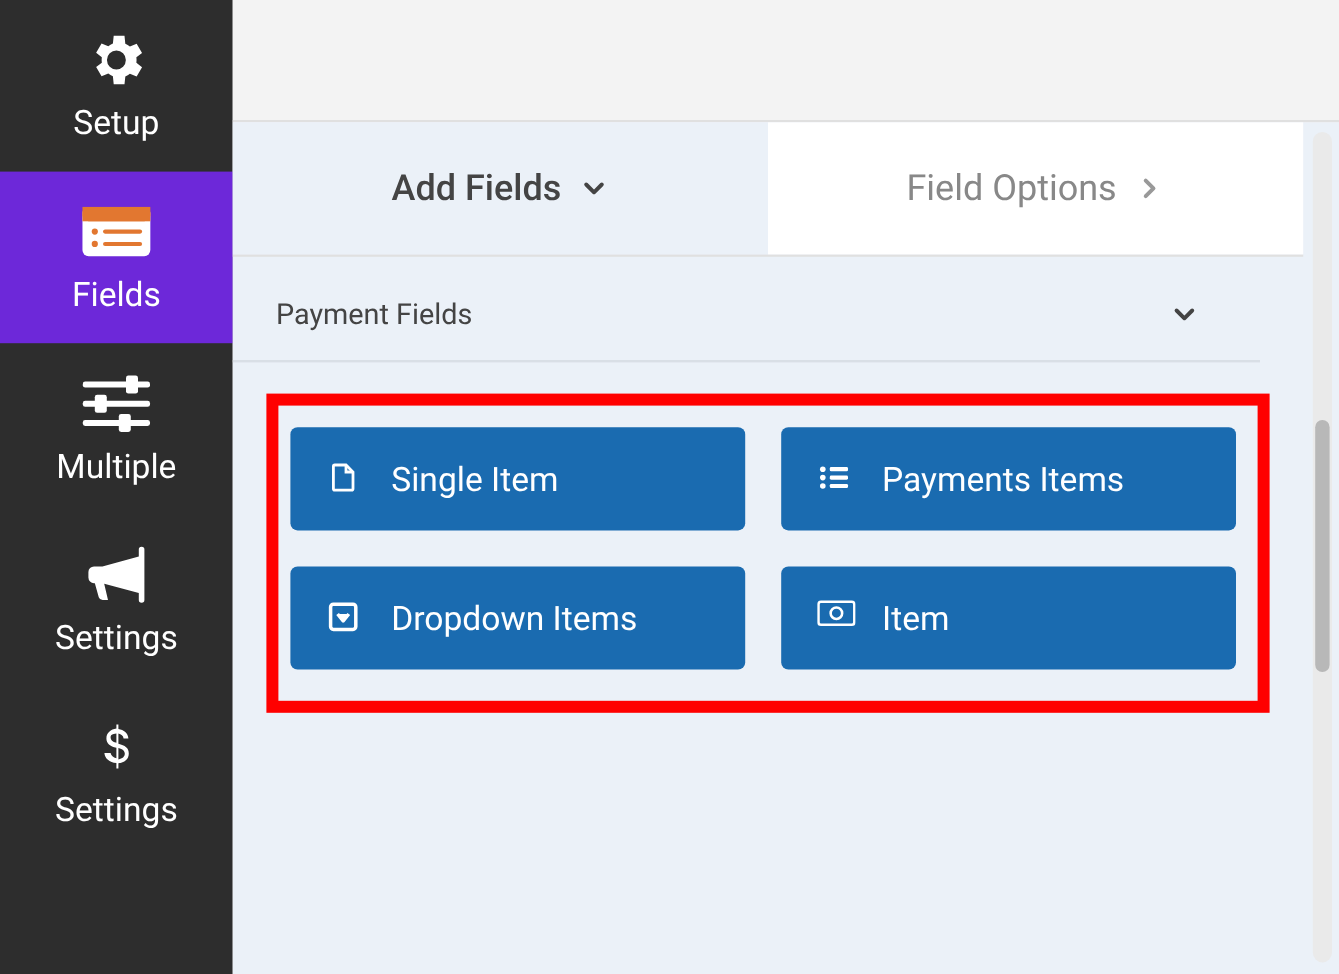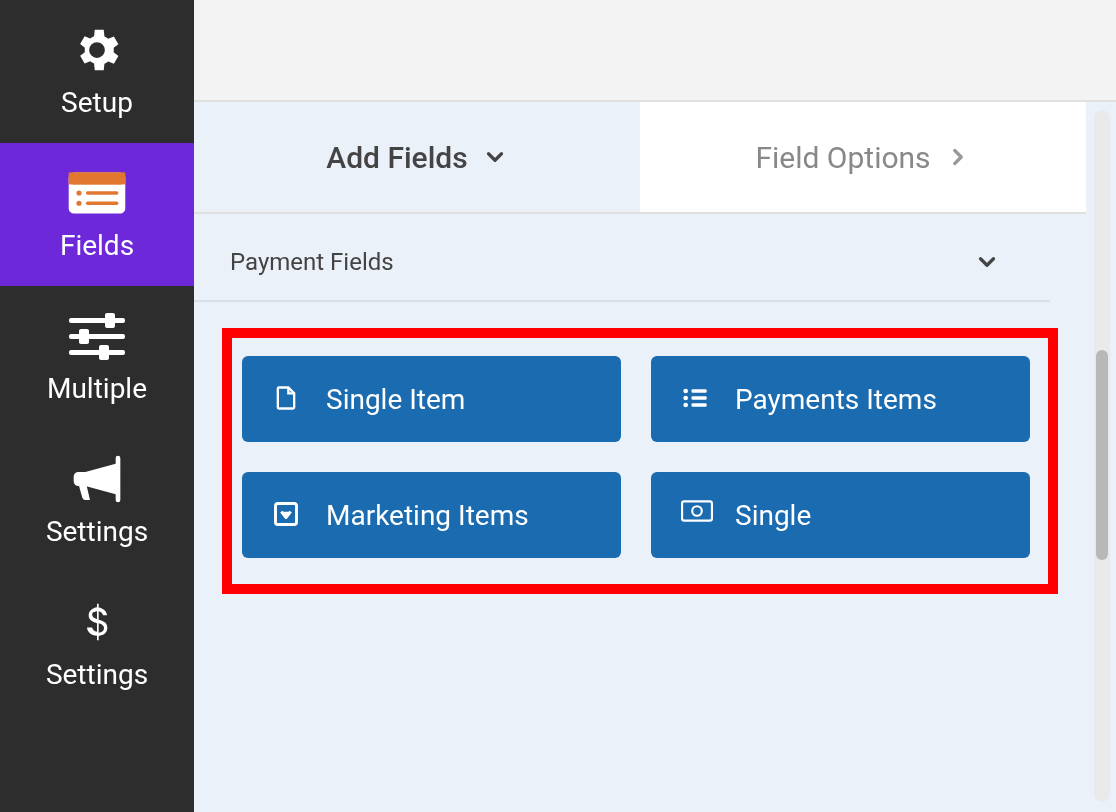--- a/index.html
+++ b/index.html
@@ -237,31 +237,31 @@
           </div>
 
 
           <div class="field-button">
             <span class="ficon">
               <svg viewBox="0 0 24 24" width="28" height="28" fill="none" stroke="#fff" stroke-width="2.5">
                   <rect x="3" y="3" width="18" height="18" rx="2"></rect>
                   <polyline points="8 10 12 15 16 10" fill="#fff" stroke-linejoin="round"></polyline>
                 </svg>
             </span>
-            <span>Marketing Items</span>
+            <span>Dropdown Items</span>
           </div>
 
           <div class="field-button">
             <span class="ficon">
               <svg viewBox="0 0 30 20" width="32" height="22" fill="none" stroke="#fff" stroke-width="2">
                   <rect x="1" y="1" width="28" height="18" rx="2"></rect>
                   <circle cx="15" cy="10" r="4.5"></circle>
                 </svg>
             </span>
-            <span>Single</span>
+            <span>Item</span>
           </div>
 
         </div>
       </div>
     </div>
   </div>
 
   <div class="scrollbar">
     <div class="scrollbar-thumb"></div>
   </div>

